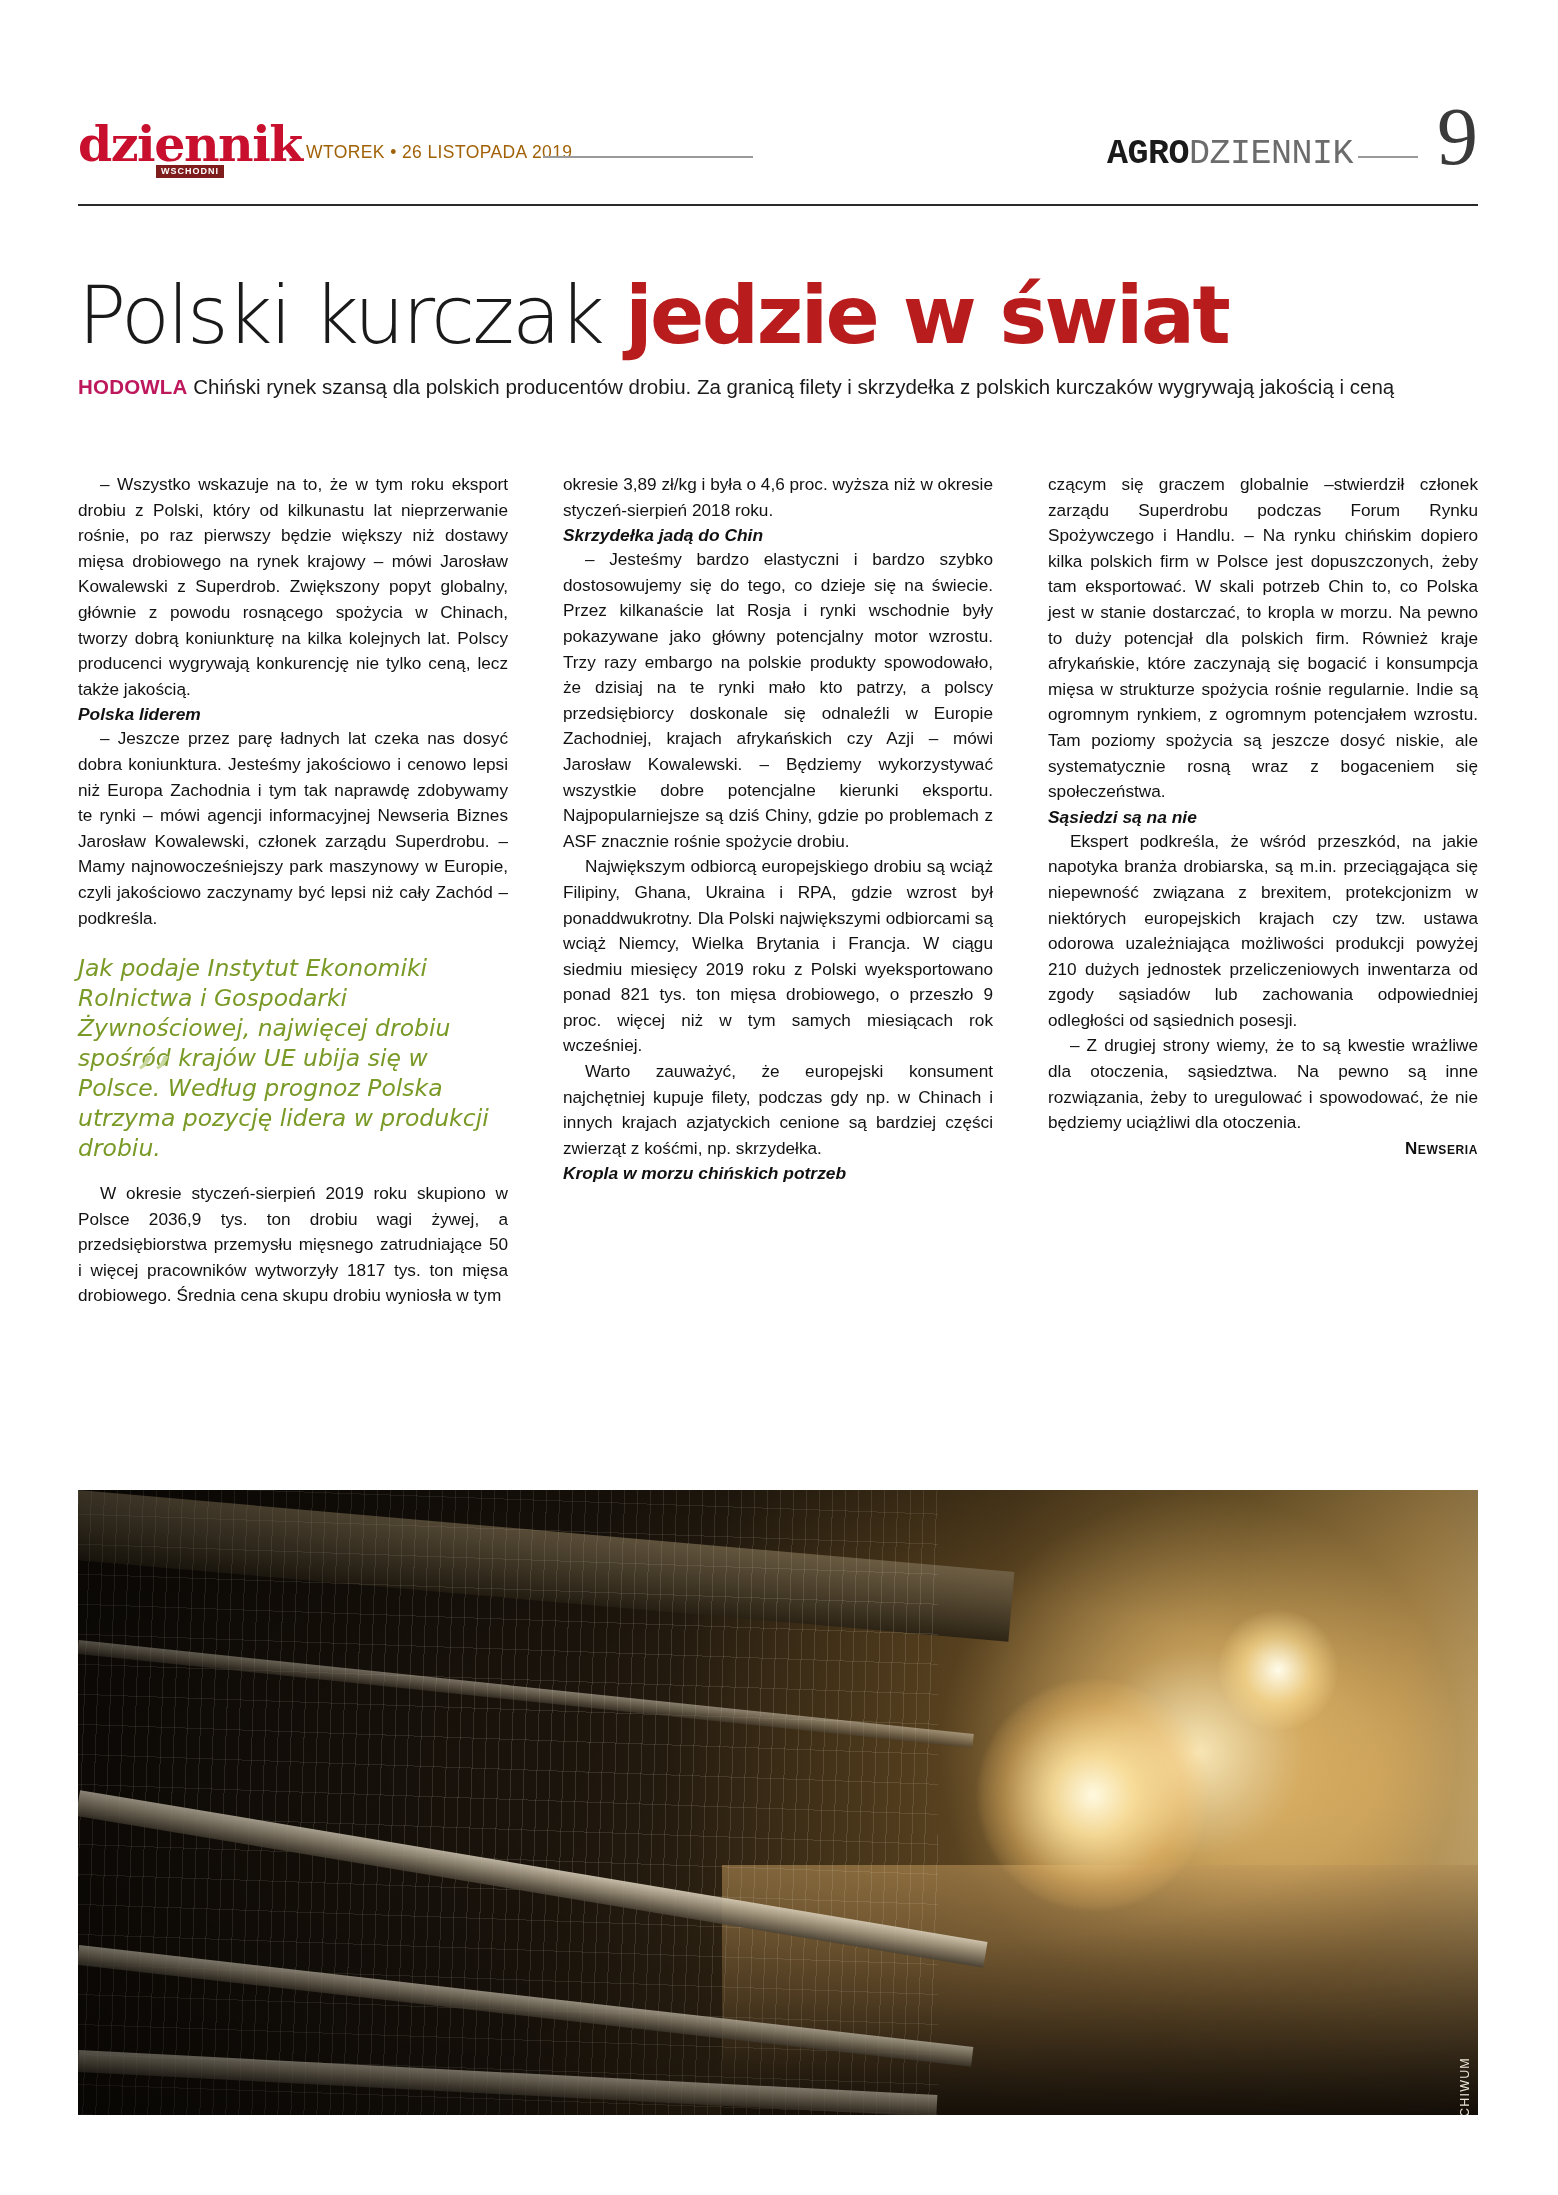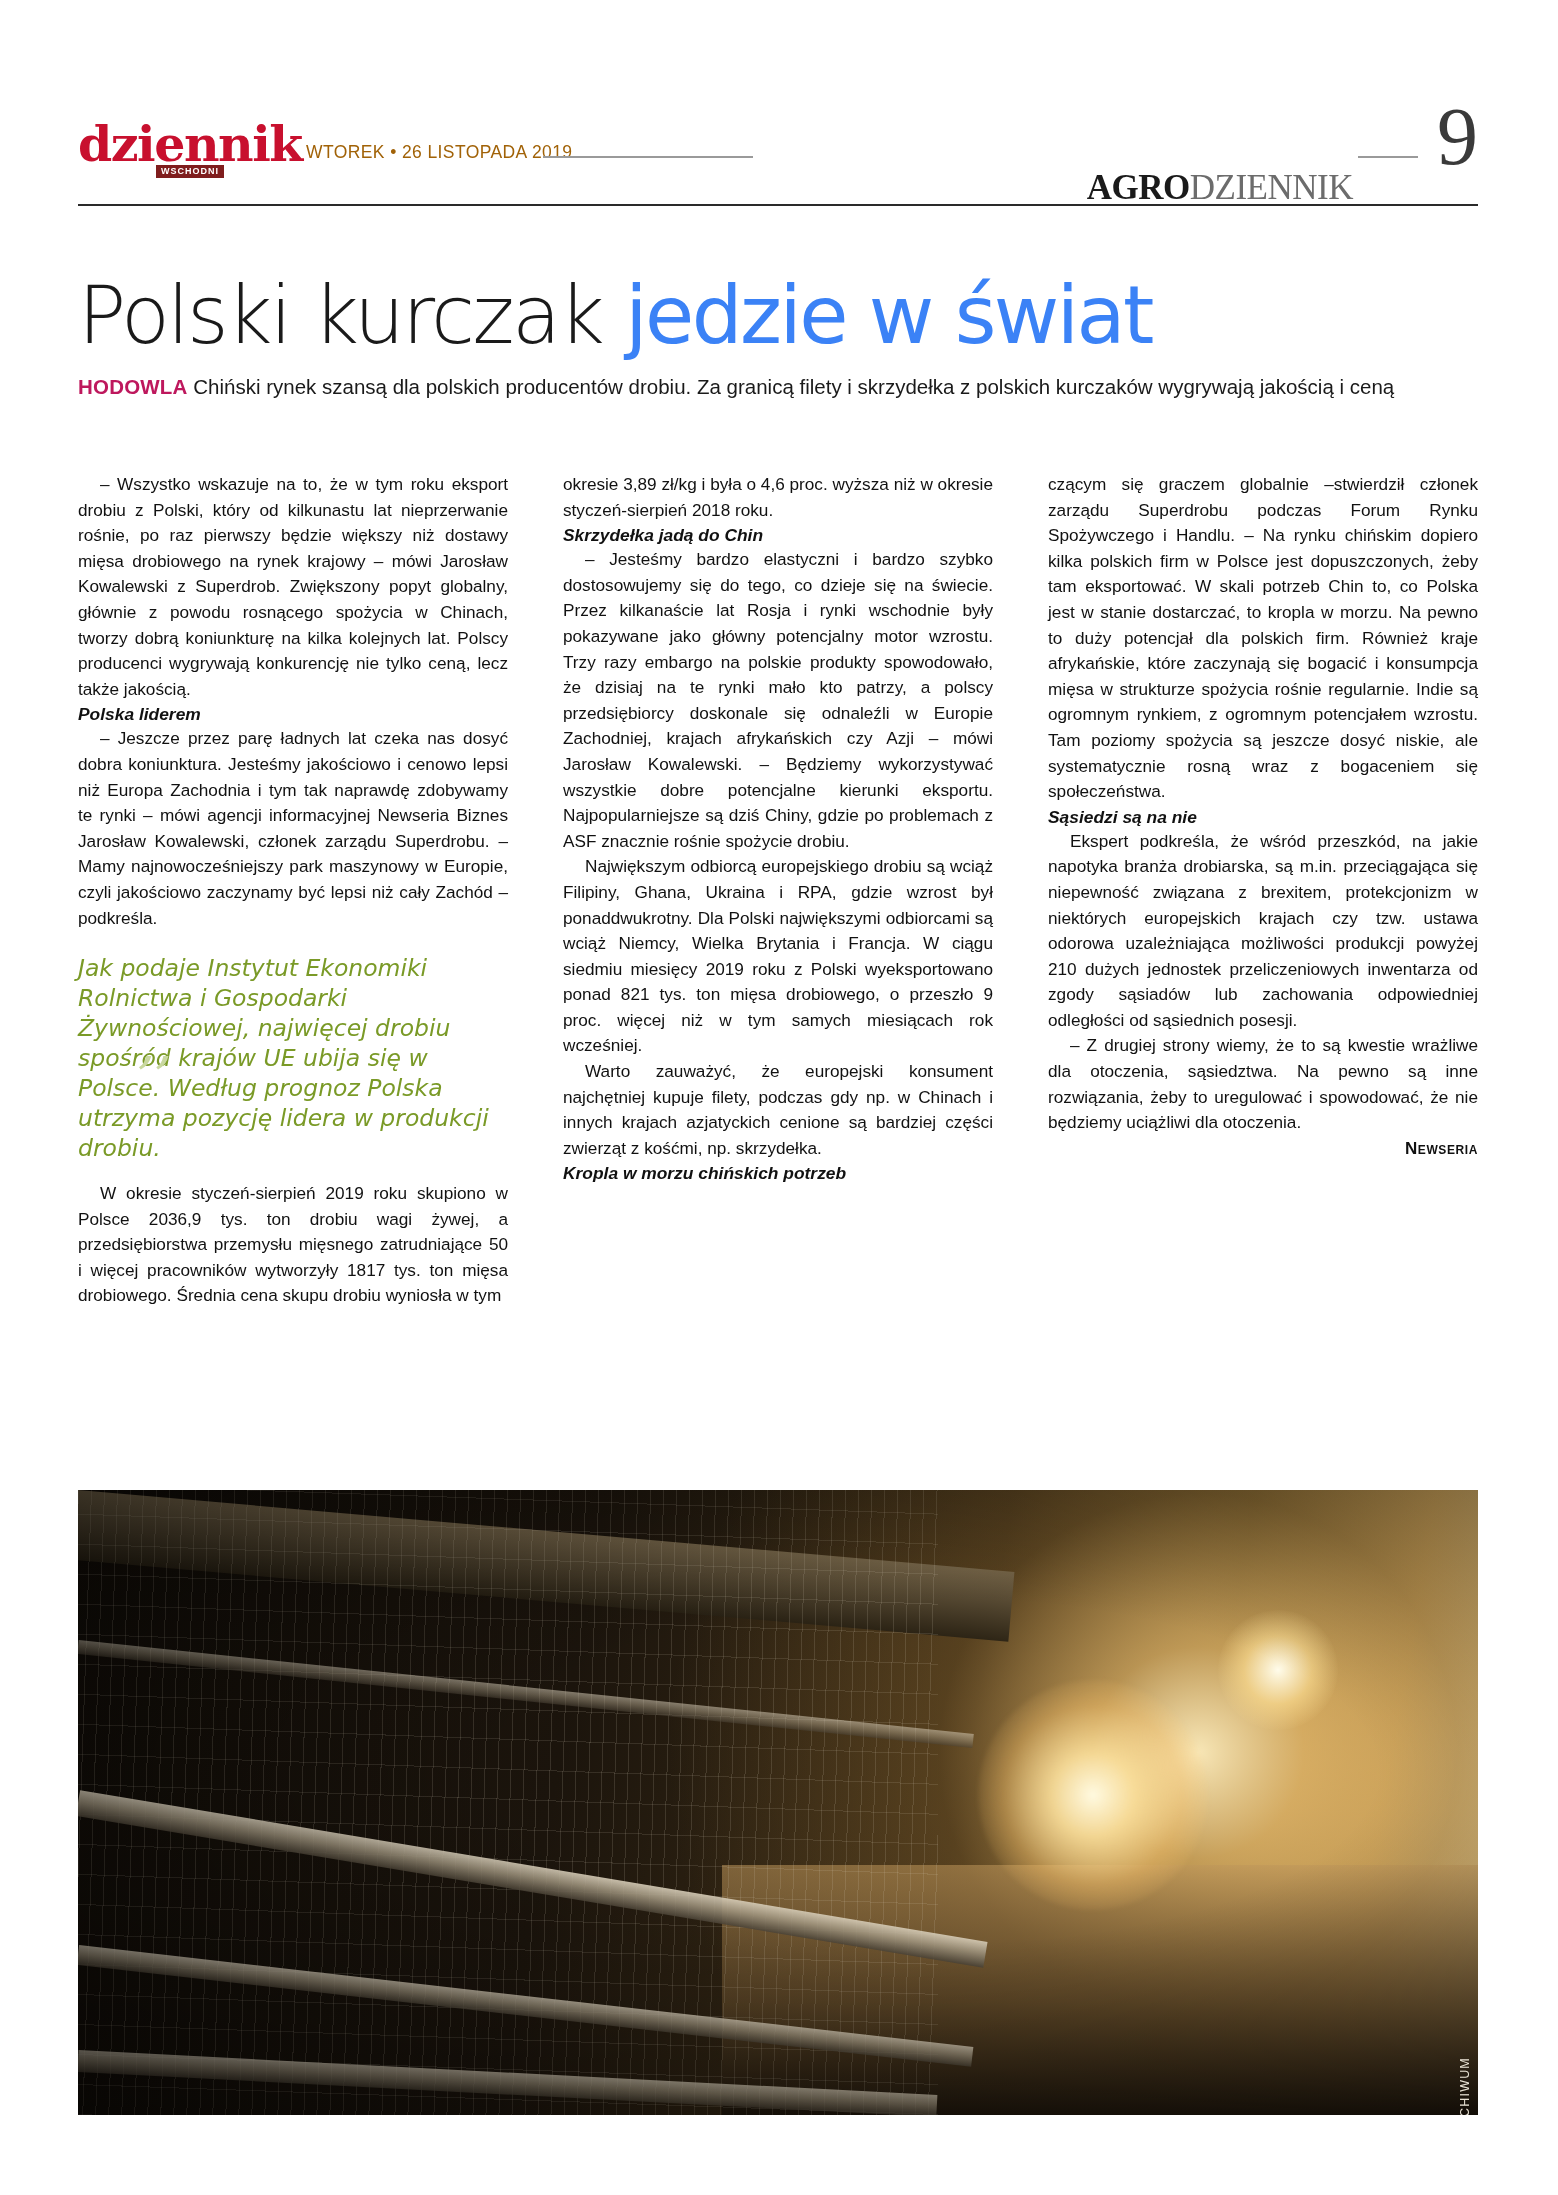--- a/index.html
+++ b/index.html
@@ -63,25 +63,24 @@
     top: 24px;
     font-size: 17.5px;
     letter-spacing: 0.4px;
     color: #a16207;
     font-family: "Liberation Sans", sans-serif;
   }
   .section-flag {
     position: absolute;
     right: 125px;
     top: 16px;
-    font-family: Liberation Serif, serif;
+    font-family: Liberation Mono, monospace;
     font-size: 35px;
     letter-spacing: -0.5px;
     white-space: nowrap;
-    margin-top: 34px;
   }
   .section-flag .agro {
     font-weight: bold;
     color: #1a1a1a;
   }
   .section-flag .dziennik {
     font-weight: normal;
     color: #6c6c6c;
   }
   .flag-rule-left {
@@ -126,22 +125,22 @@
     width: 1400px;
     font-family: "DejaVu Sans", sans-serif;
     font-size: 80px;
     font-weight: 300;
     letter-spacing: -2.5px;
     line-height: 92px;
     color: #1a1a1a;
     white-space: nowrap;
   }
   .headline .hl-accent {
-    color: #3b82f6;
-    font-weight: normal;
+    color: #b91c1c;
+    font-weight: bold;
   }
 
   
   .lead {
     position: absolute;
     left: 78px;
     top: 372px;
     width: 1400px;
     font-family: "Liberation Sans", sans-serif;
     font-size: 20.5px;

